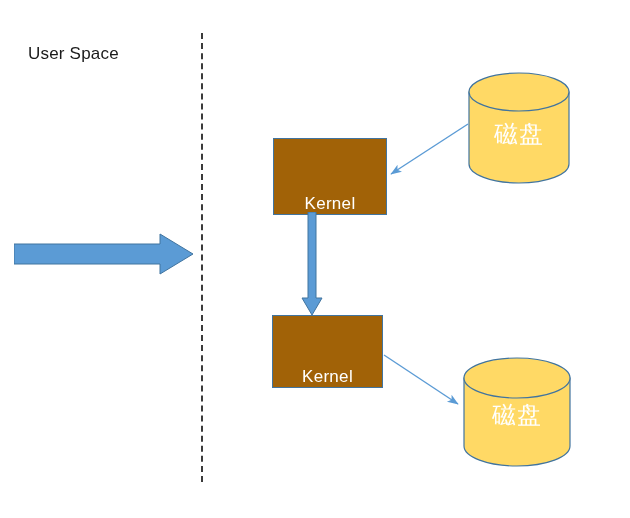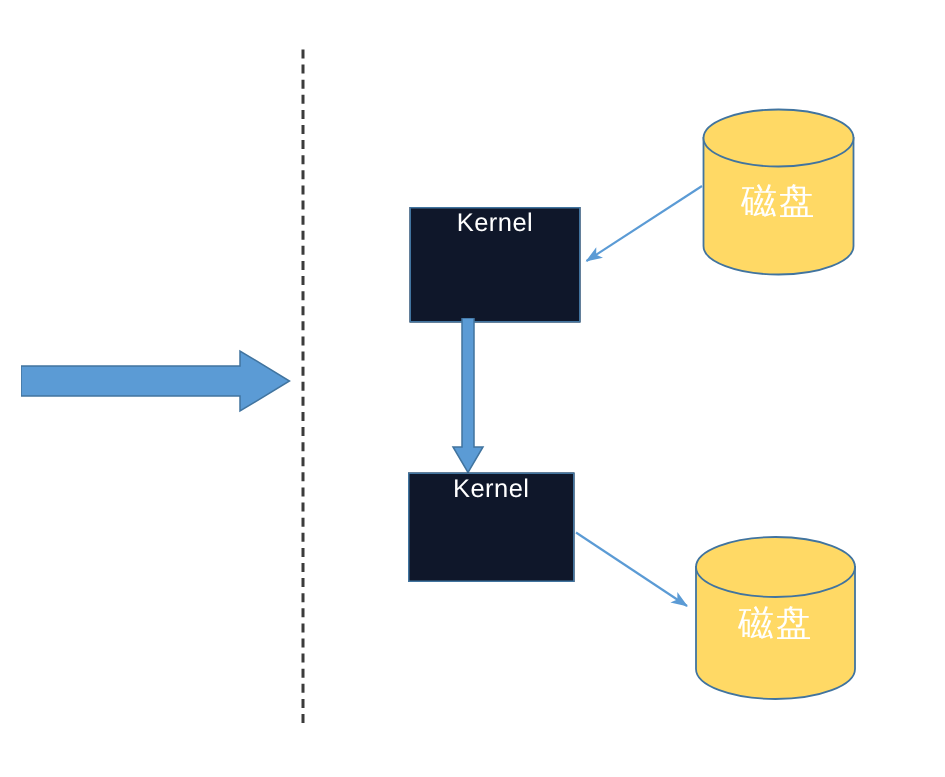--- a/index.html
+++ b/index.html
@@ -32,24 +32,24 @@
     position: absolute;
     left: 201px;
     top: 33px;
     width: 0;
     height: 449px;
     border-left: 2px dashed #3b3b3b;
   }
 
   .kernel-box {
     position: absolute;
-    background: #0f172a;
+    background: #a16207;
     border: 1px solid #41749f;
     display: flex;
-    align-items: flex-start;
+    align-items: flex-end;
     justify-content: center;
   }
   .kernel-box span {
     color: #ffffff;
     font-size: 17px;
     letter-spacing: 0.3px;
   }
   #kernel-box-top    { left: 273px; top: 138px; width: 112px; height: 75px; }
   #kernel-box-bottom { left: 272px; top: 315px; width: 109px; height: 71px; }
 
@@ -101,20 +101,21 @@
   #big-arrow { position: absolute; left: 14px; top: 232px; }
   #down-arrow { position: absolute; left: 300px; top: 212px; }
 
   .svg-block { display: block; }
 </style>
 </head>
 <body>
 
 <div id="canvas">
 
+  <div class="label" id="user-space-label">User Space</div>
 
 
   <div id="divider"></div>
 
 
   <div id="big-arrow">
     <svg class="svg-block" width="180" height="44" viewBox="0 0 180 44">
       <polygon points="0,12 146,12 146,2 179,22 146,42 146,32 0,32" fill="#5B9BD5" stroke="#41749f" stroke-width="1"></polygon>
     </svg>
   </div>

